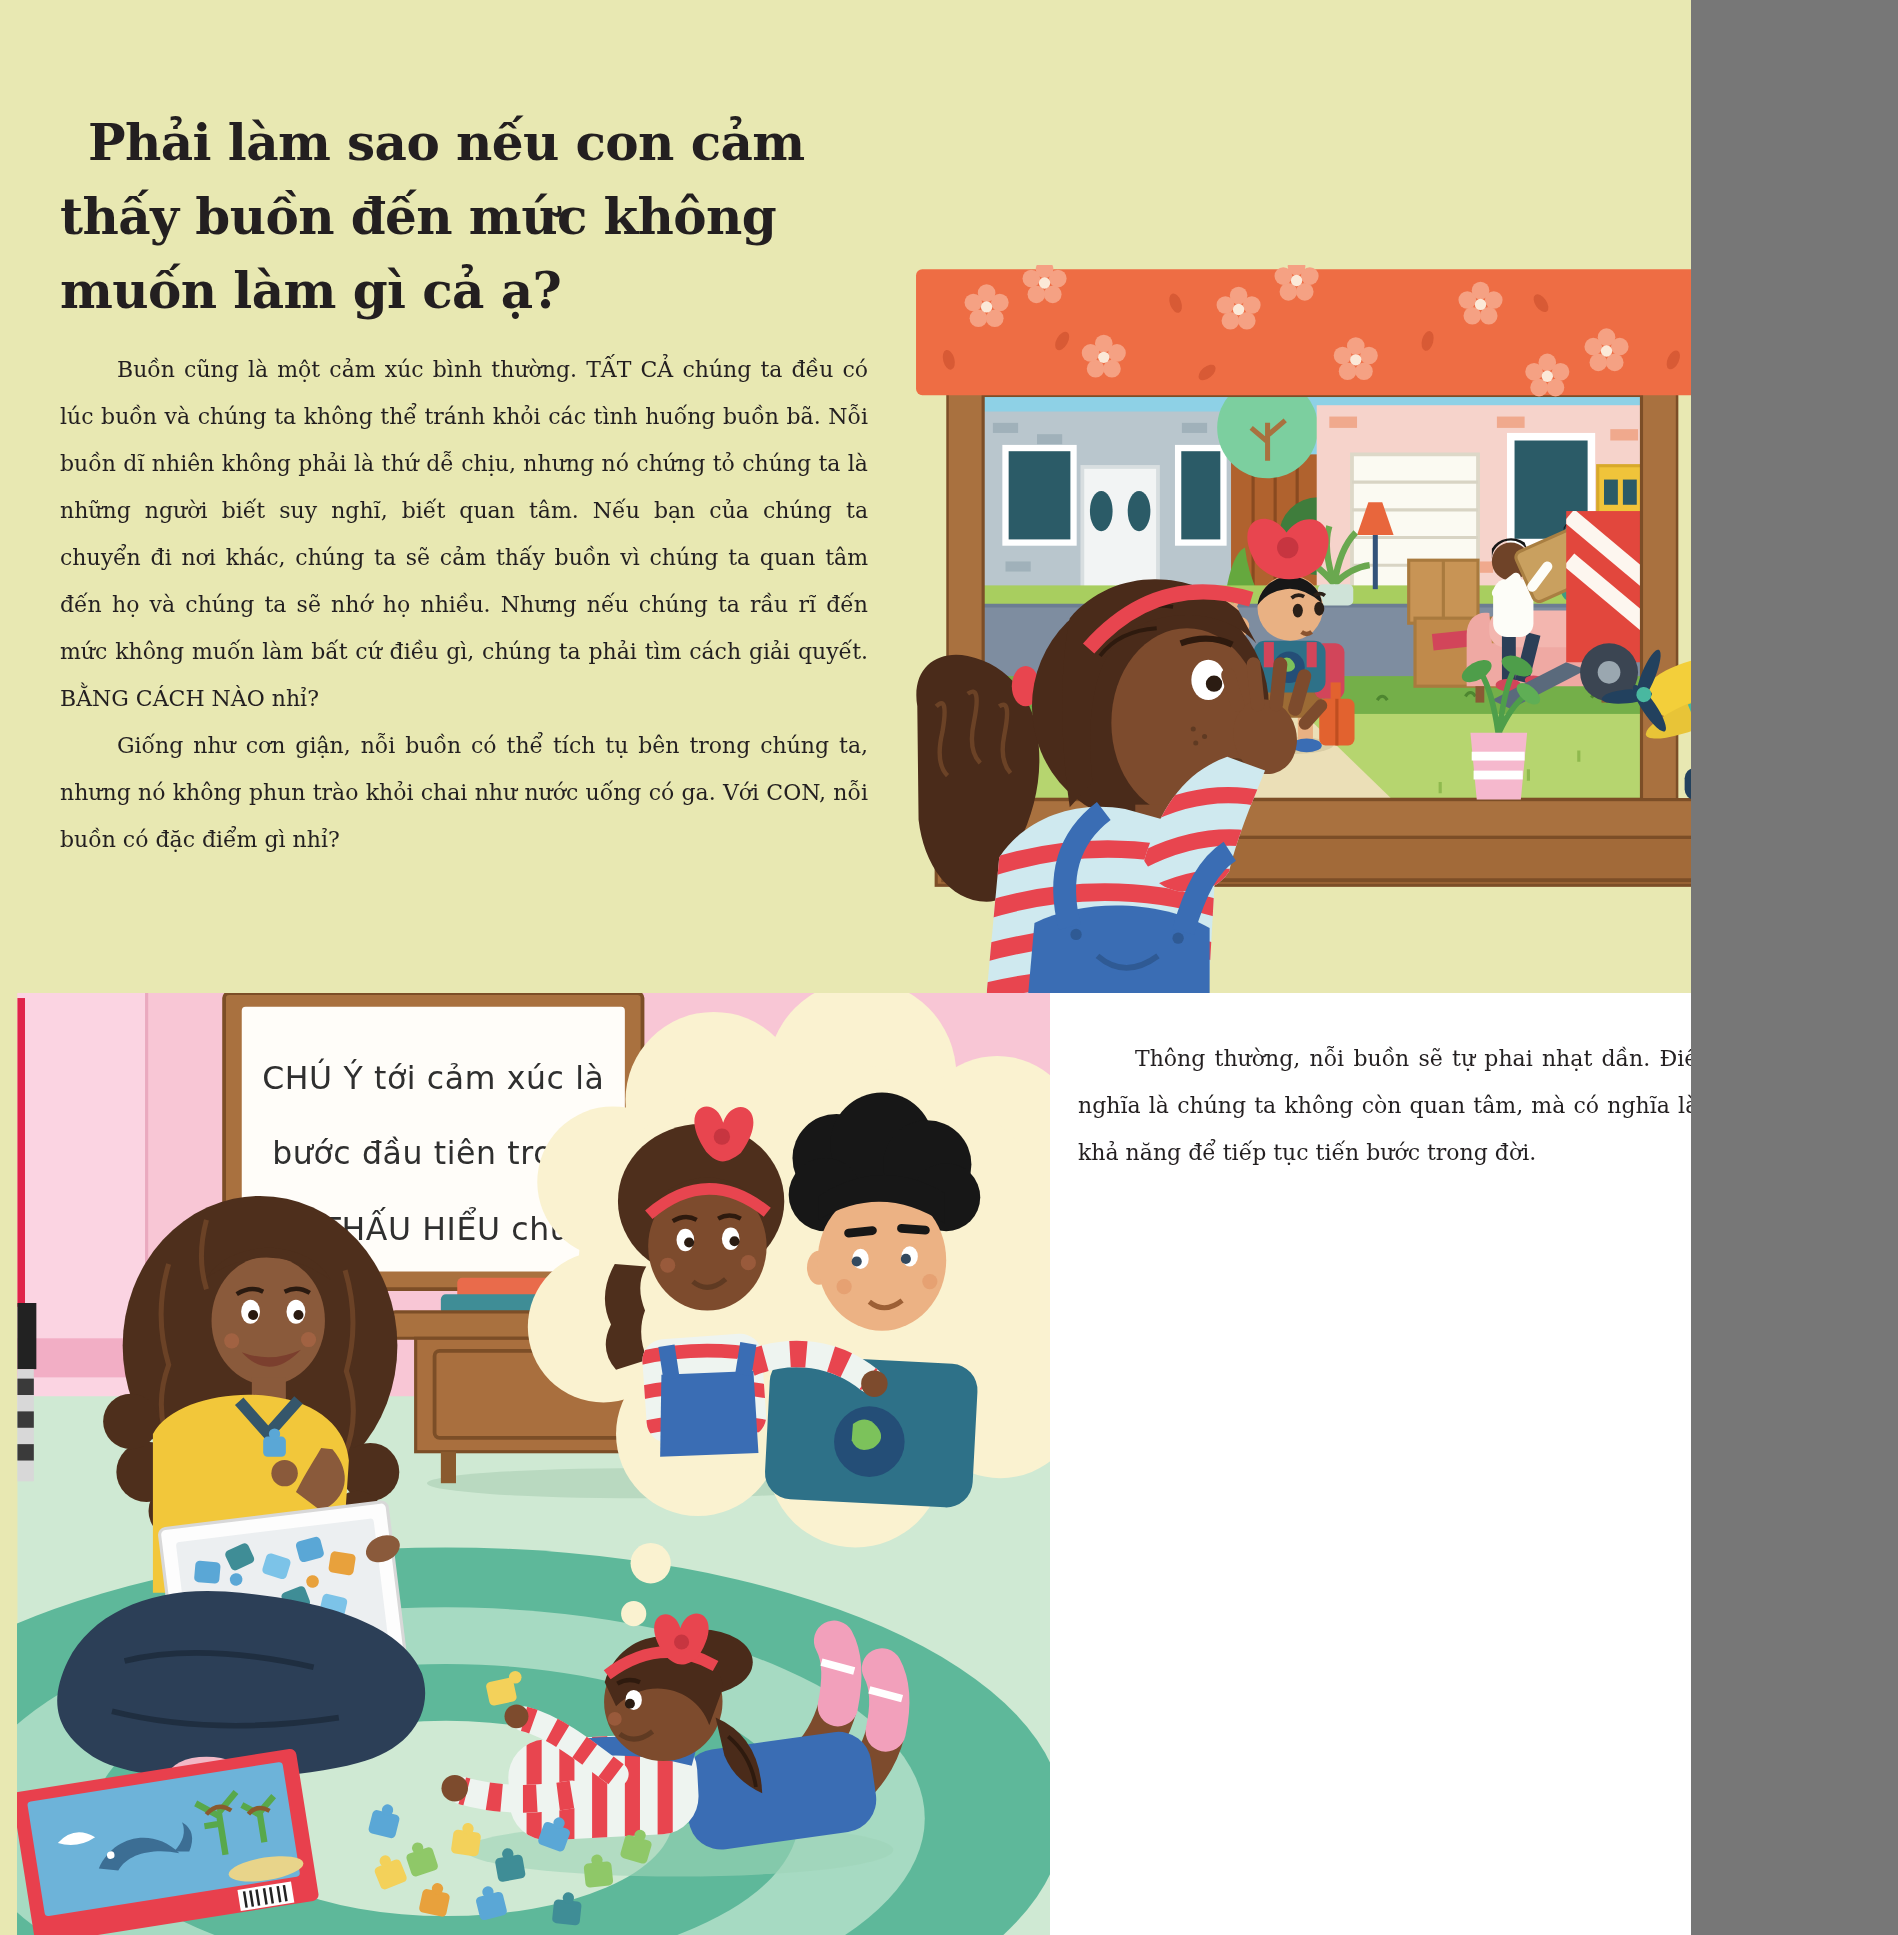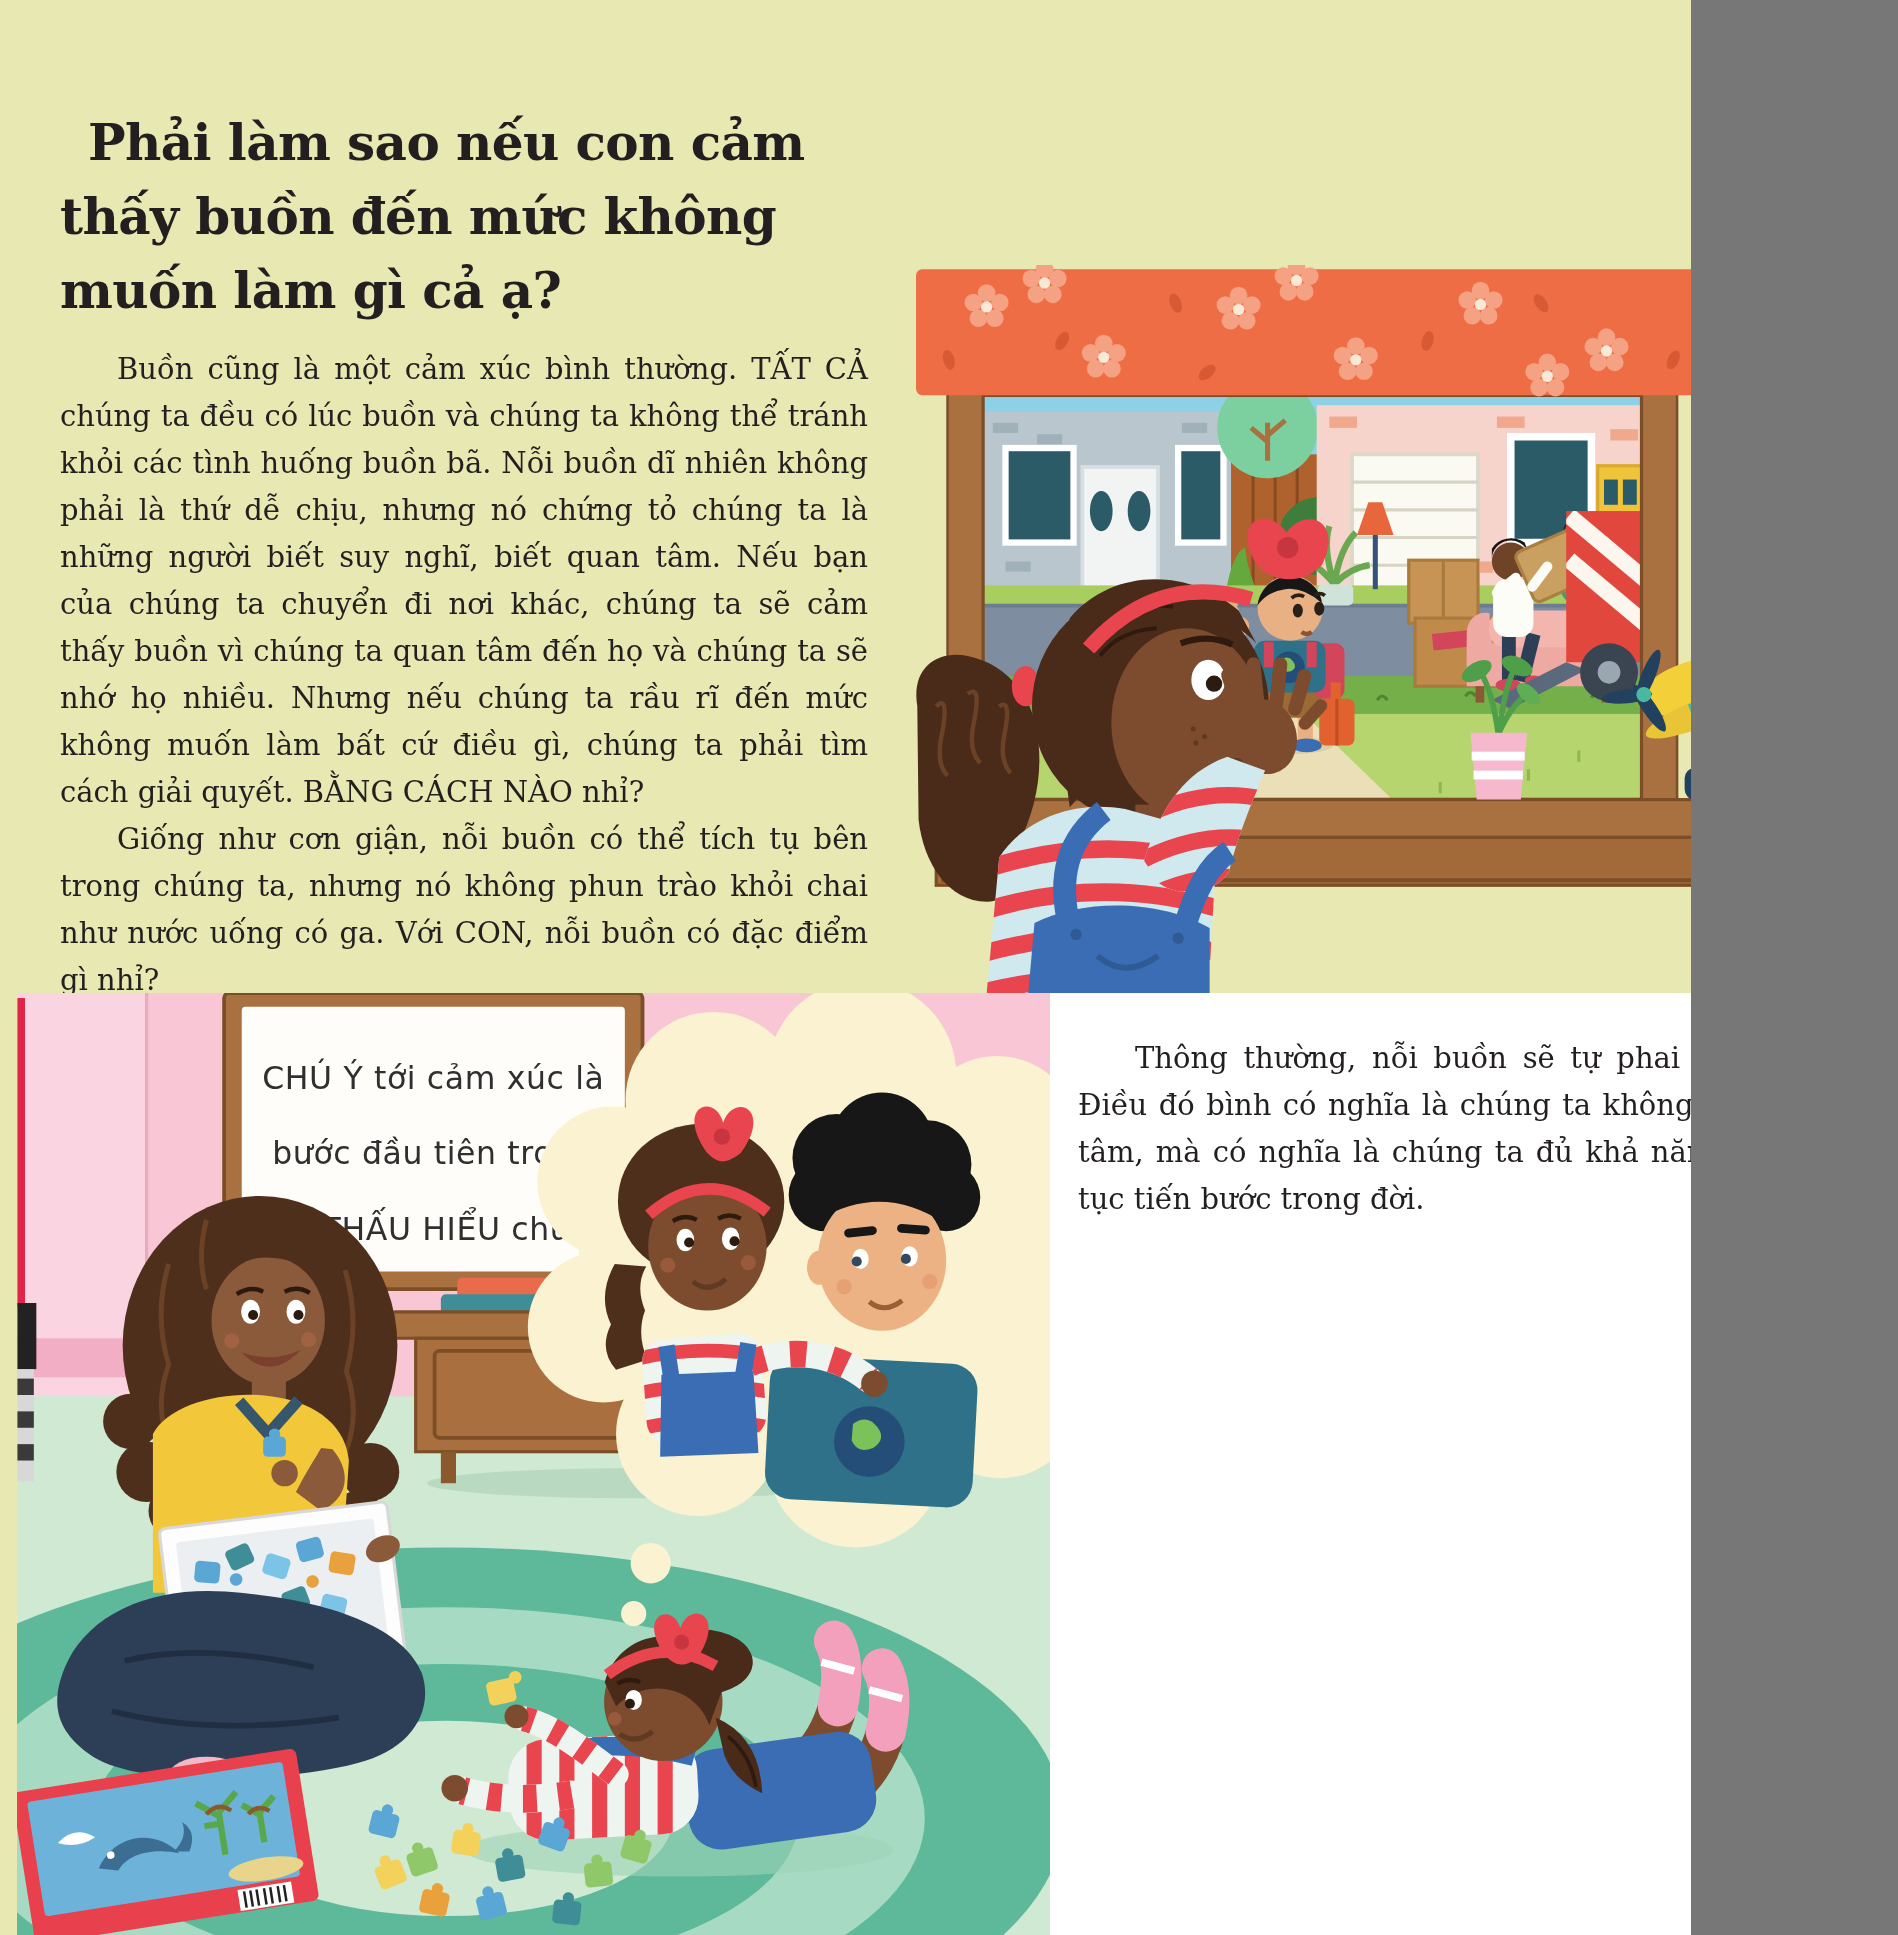--- a/index.html
+++ b/index.html
@@ -17,21 +17,21 @@
     --mom-skin:#8a5a3b; --mom-hair:#4e2f1c; --mom-shirt-yellow:#f2c73a;
     --jeans-navy:#2c3f57; --bubble-cream:#faf2d0;
     --boy-shirt-teal:#2e7188; --boy-skin:#ecb284; --sock-pink:#f2a0bb;
     --box-red:#e8404d; --box-art-blue:#6db3d9;
   }
   *{margin:0;padding:0;box-sizing:border-box}
   body{background:#777;font-family:"DejaVu Serif","Liberation Serif",serif;color:var(--ink)}
   #page{position:relative;width:1691px;height:1936px;background:var(--page-bg);overflow:hidden}
   .top-text{position:absolute;left:60px;top:106px;width:808px}
   h1.heading{font-size:50px;line-height:74px;font-weight:bold;text-indent:28px;letter-spacing:-0.6px}
-  .bodytext p{font-size:29px;line-height:47px;text-align:justify;text-indent:57px}
+  .bodytext p{font-size:22px;line-height:47px;text-align:justify;text-indent:57px}
   .top-text .bodytext{margin-top:17.6px}
   .illus{position:absolute}
   .illus svg{display:block;width:100%;height:100%}
   #window-illus{left:911px;top:265px;width:882px;height:729px}
   #class-illus{left:17px;top:993px;width:1050px;height:942px}
   .right-panel{position:absolute;left:1050px;top:993px;width:849px;height:942px;background:var(--panel-white)}
   .right-panel .bodytext{position:absolute;left:28px;top:42px;width:764px}
   .page-number{position:absolute;left:1741px;top:1798px;width:101px;font-size:40px;text-align:center}
   .wb-line{font-family:"DejaVu Sans","Liberation Sans",sans-serif;font-size:50px;fill:#2f2f2f;letter-spacing:1px}
 </style>

